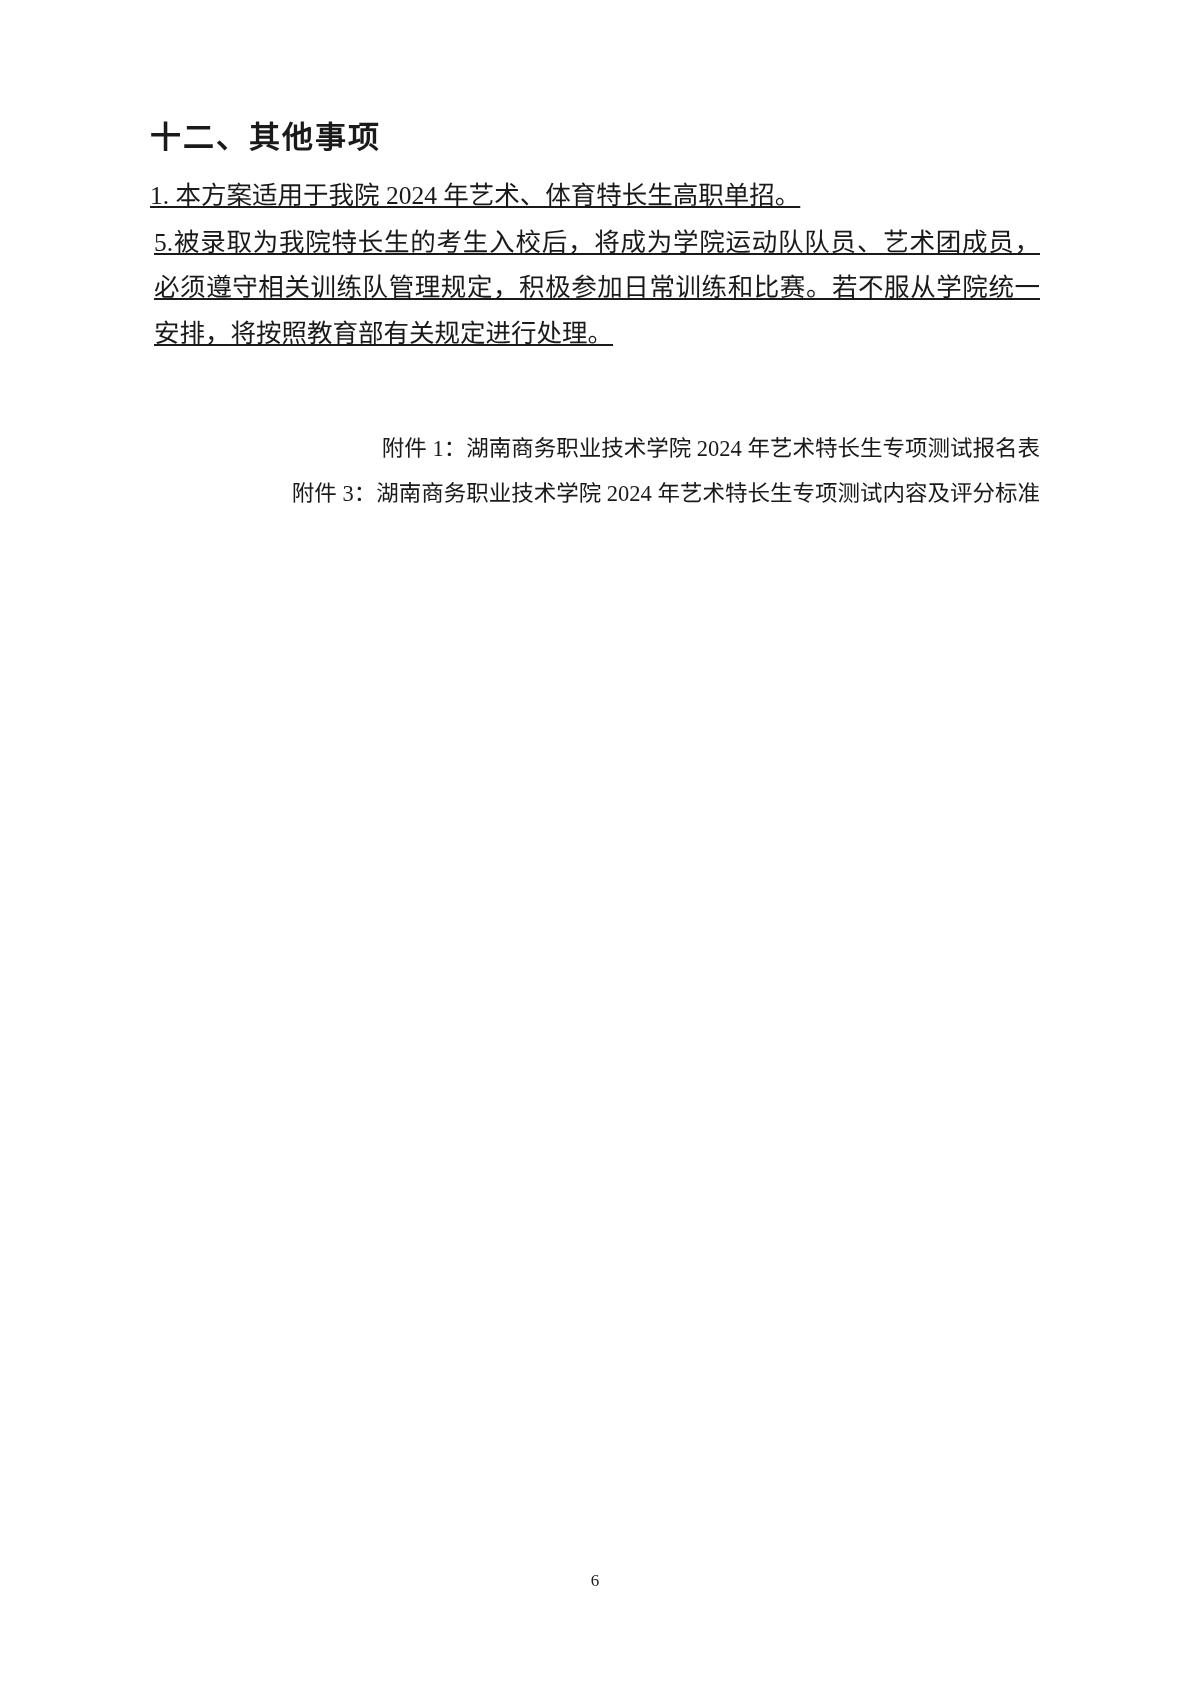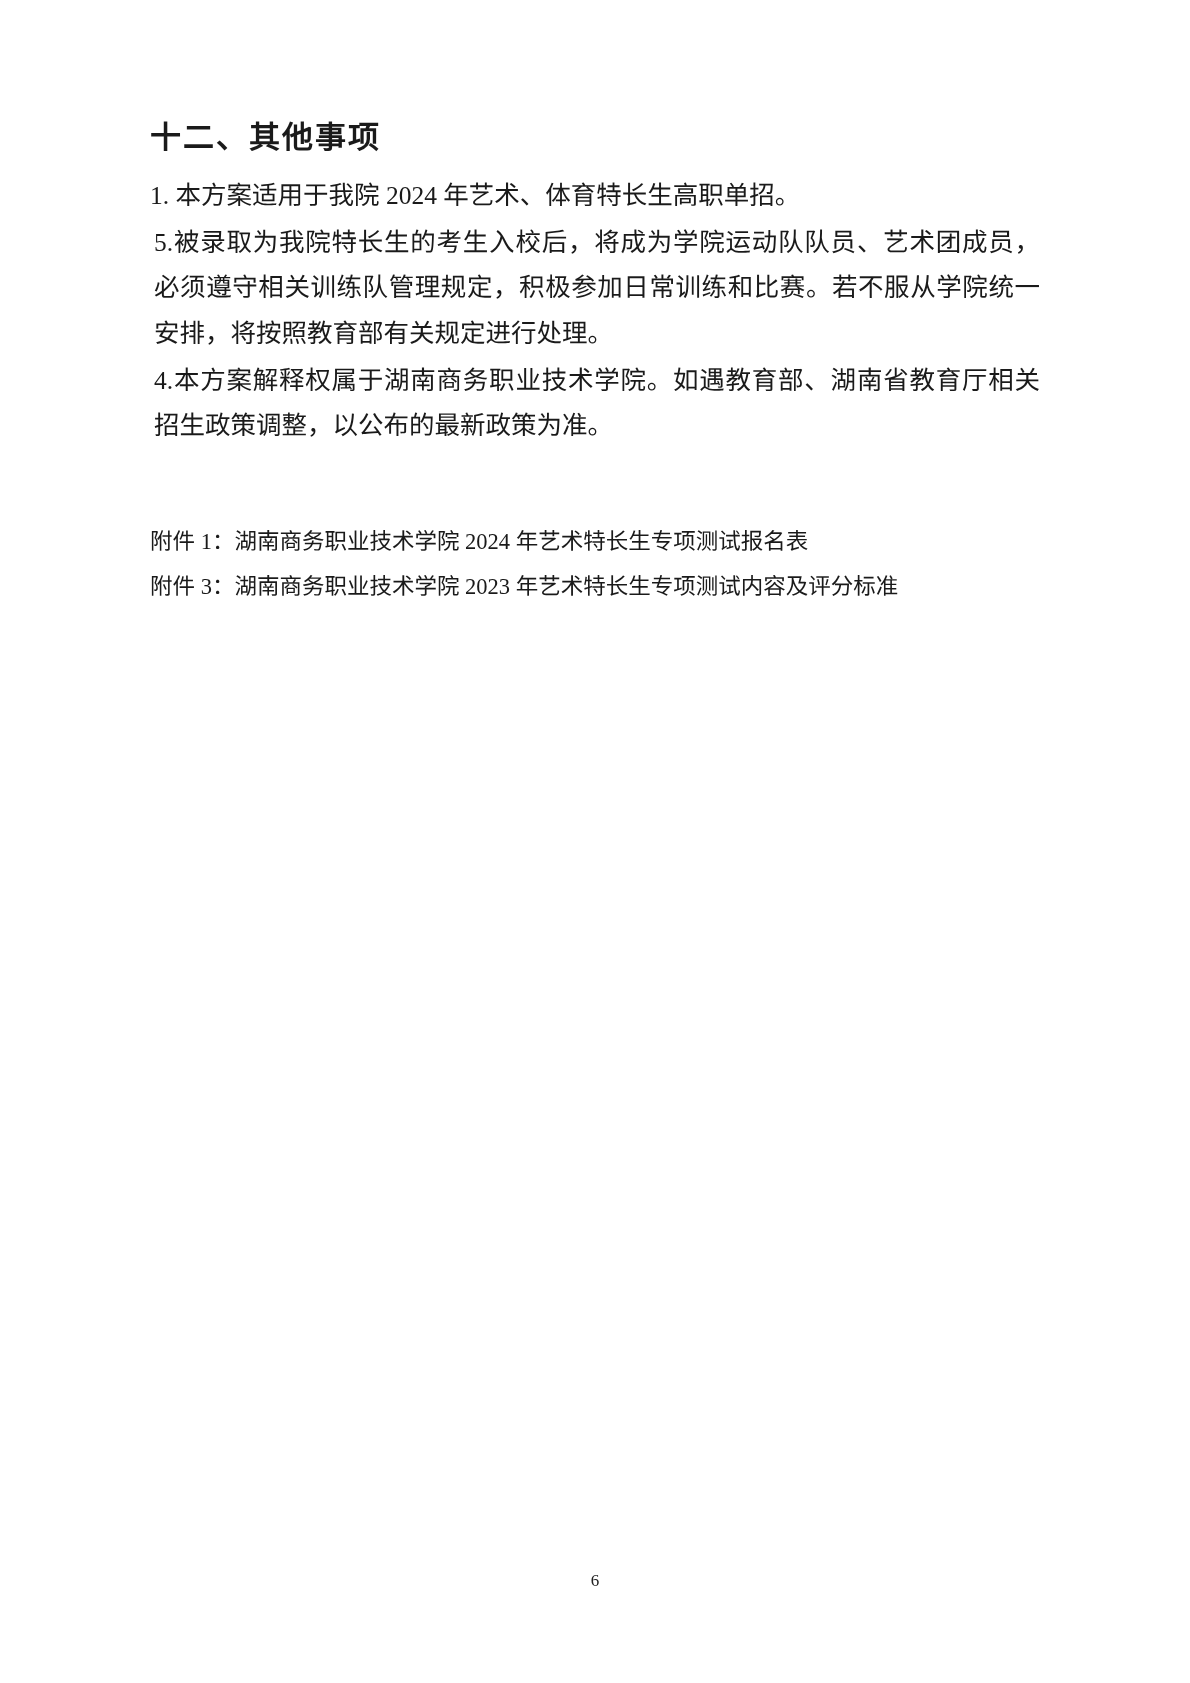--- a/index.html
+++ b/index.html
@@ -34,29 +34,31 @@
     font-family: "DejaVu Serif", "Liberation Serif", serif;
   }
   .para {
     font-size: 25.5px;
     line-height: 1.78;
     margin: 0 0 2px 0;
     text-align: justify;
     text-justify: inter-ideograph;
     padding-left: 0;
     text-indent: 0;
+    text-decoration: underline;
   }
   .para-indent {
     padding-left: 4px;
   }
   .spacer-block {
     height: 64px;
   }
   .attach-list {
     margin-top: 4px;
+    text-align: right;
   }
   .attach-item {
     font-size: 22.5px;
     line-height: 2.02;
     color: #1a1a1a;
     white-space: nowrap;
   }
   .page-number {
     position: absolute;
     left: 0;
@@ -73,24 +75,23 @@
 
 <div class="page">
 
   <h1 class="doc-heading">十二、其他事项</h1>
 
   <p class="para">1. 本方案适用于我院 2024 年艺术、体育特长生高职单招。</p>
 
 
   <p class="para para-indent">5.被录取为我院特长生的考生入校后，将成为学院运动队队员、艺术团成员，必须遵守相关训练队管理规定，积极参加日常训练和比赛。若不服从学院统一安排，将按照教育部有关规定进行处理。</p>
 
-  <p class="para para-indent">4.本方案解释权属于湖南商务职业技术学院。如遇教育部、湖南省教育厅相关招生政策调整，以公布的最新政策为准。</p>
 
   <div class="spacer-block"></div>
 
   <div class="attach-list">
     <div class="attach-item">附件 1：湖南商务职业技术学院 2024 年艺术特长生专项测试报名表</div>
-    <div class="attach-item">附件 3：湖南商务职业技术学院 2023 年艺术特长生专项测试内容及评分标准</div>
+    <div class="attach-item">附件 3：湖南商务职业技术学院 2024 年艺术特长生专项测试内容及评分标准</div>
   </div>
 
   <div class="page-number">6</div>
 
 </div>
 
 </body></html>

